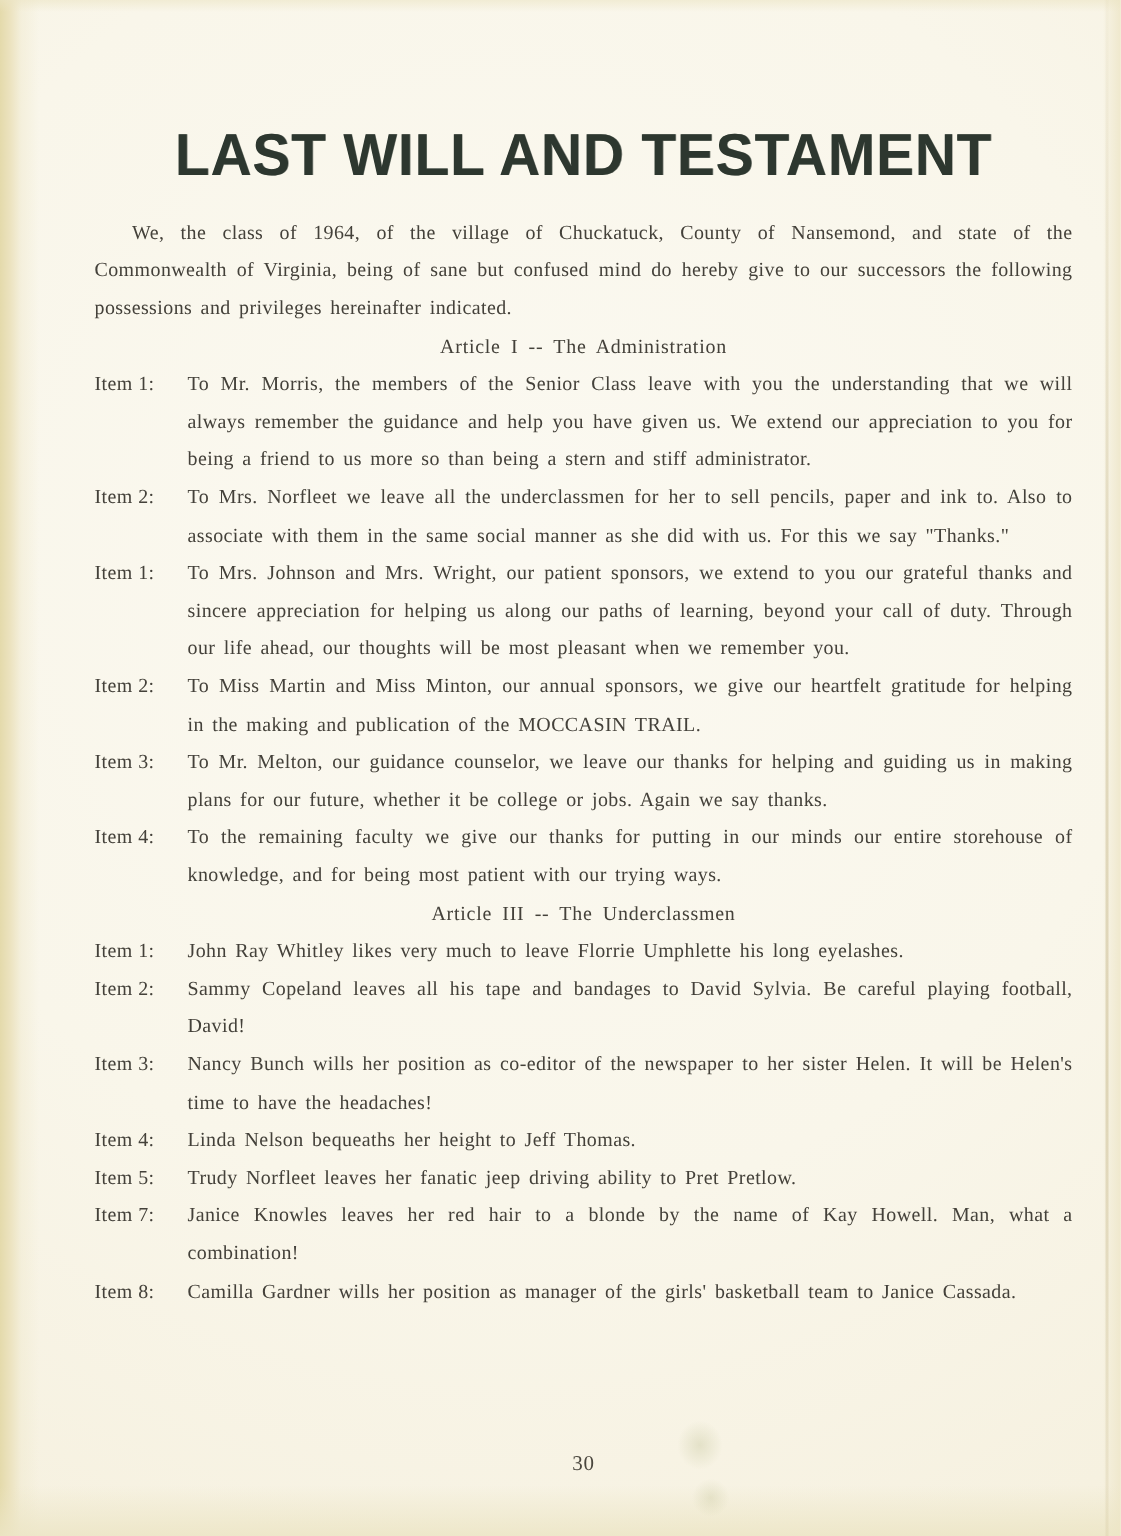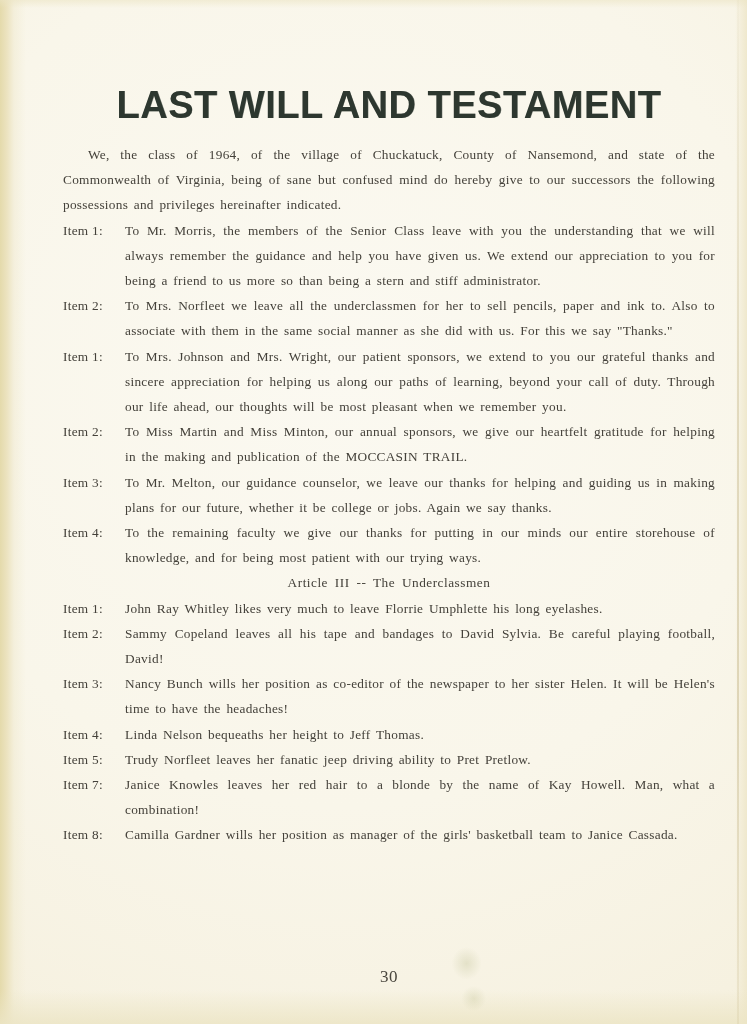--- a/index.html
+++ b/index.html
@@ -97,21 +97,21 @@
   .item-text {
     text-align: justify;
     text-align-last: left;
   }
   .page-number {
     position: absolute;
     top: 964px;
     left: 63px;
     width: 652px;
     text-align: center;
-    font-size: 17px;
+    font-size: 14px;
     line-height: 25px;
     letter-spacing: 0.5px;
     color: #4a473e;
   }
 </style>
 </head>
 <body>
 
 <div class="page">
   <div class="edge-left"></div>
@@ -119,20 +119,21 @@
   <div class="edge-top"></div>
   <div class="edge-bottom"></div>
   <div class="crease"></div>
   <div class="stain"></div>
 
   <div class="content">
     <h1 class="title">LAST WILL AND TESTAMENT</h1>
 
     <p class="intro">We, the class of 1964, of the village of Chuckatuck, County of Nansemond, and state of the Commonwealth of Virginia, being of sane but confused mind do hereby give to our successors the following possessions and privileges hereinafter indicated.</p>
 
+    <h2 class="article-heading">Article I -- The Administration</h2>
 
     <div class="item">
       <span class="item-label">Item 1:</span>
       <p class="item-text">To Mr. Morris, the members of the Senior Class leave with you the understanding that we will always remember the guidance and help you have given us. We extend our appreciation to you for being a friend to us more so than being a stern and stiff administrator.</p>
     </div>
     <div class="item">
       <span class="item-label">Item 2:</span>
       <p class="item-text">To Mrs. Norfleet we leave all the underclassmen for her to sell pencils, paper and ink to. Also to associate with them in the same social manner as she did with us. For this we say "Thanks."</p>
     </div>
 

